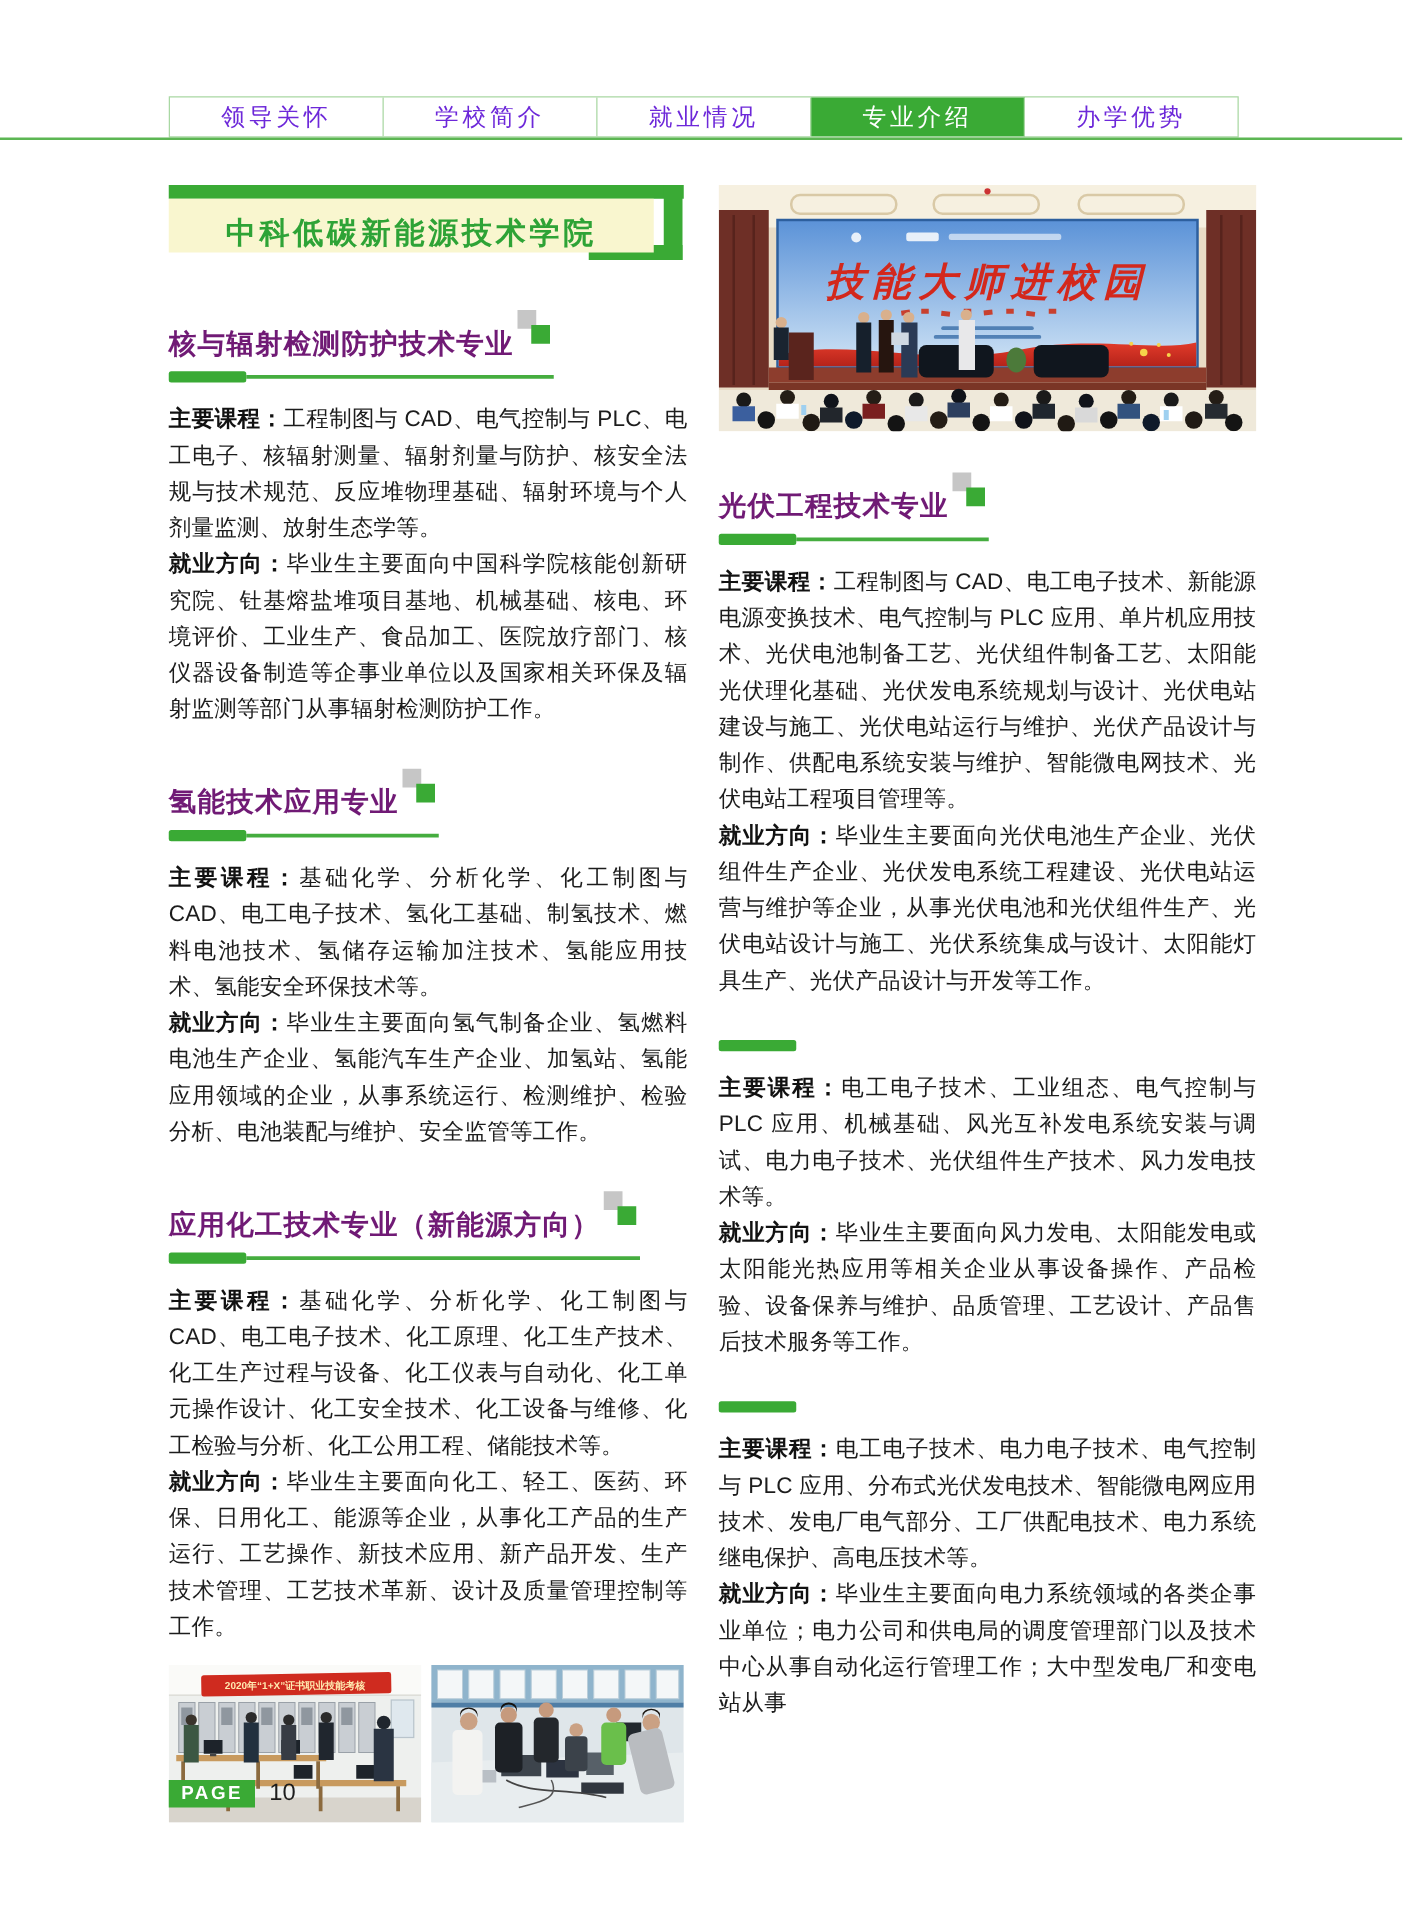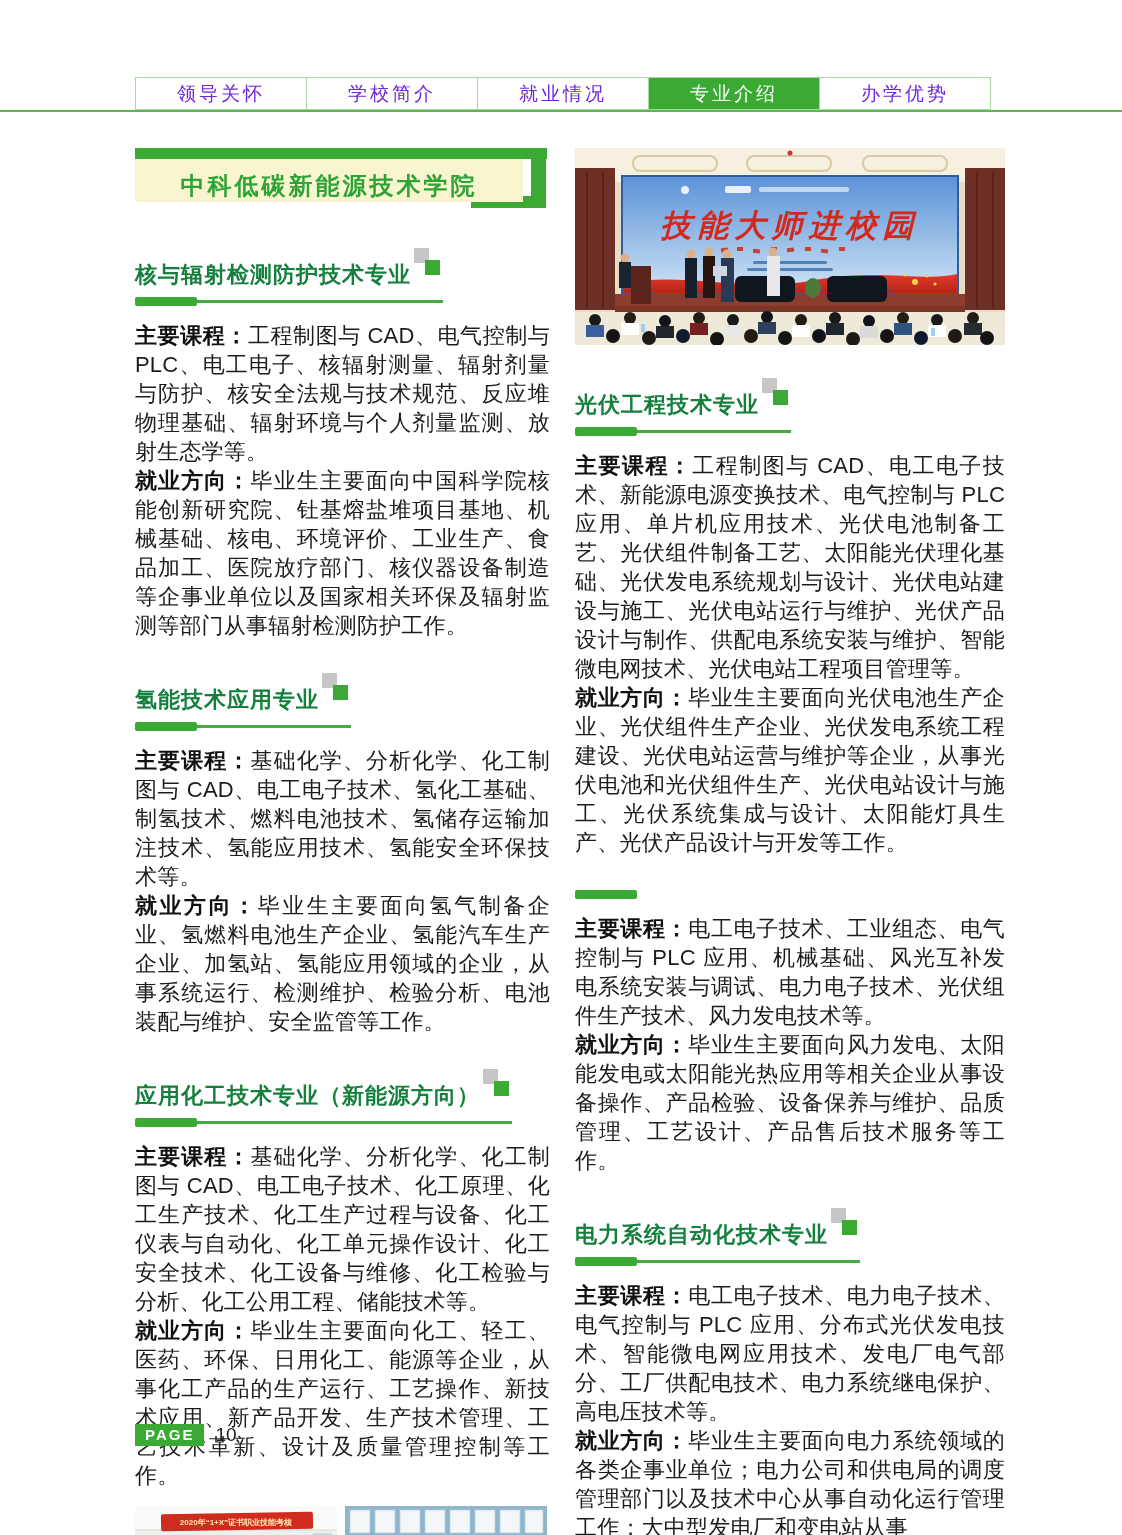--- a/index.html
+++ b/index.html
@@ -27,31 +27,31 @@
   .banner .frame-foot{position:absolute;left:336px;top:48px;width:75px;height:12px;background:#3aaa35;}
   .banner .plate{position:absolute;left:0;top:11px;width:388px;height:43px;background:#f9f6cf;
                  display:flex;align-items:flex-end;justify-content:center;}
   .banner .plate span{font-size:24px;font-weight:bold;color:#2ea336;letter-spacing:3px;}
 
   
   .sec{margin-top:33px;}
   .sec.first{margin-top:0;}
   .headwrap{width:fit-content;}
   .sec-head{display:flex;align-items:flex-end;}
-  .sec-title{font-size:22px;font-weight:bold;color:#15803d;margin:0;line-height:1.35;letter-spacing:1px;}
+  .sec-title{font-size:22px;font-weight:bold;color:#701a75;margin:0;line-height:1.35;letter-spacing:1px;}
   .deco{position:relative;width:32px;height:42px;flex:0 0 auto;}
   .deco .sq{position:absolute;width:15px;height:15px;}
   .deco .sq.gray{left:3px;top:0;background:#c6c6c6;}
   .deco .sq.green{left:14px;top:12px;background:#3aaa35;}
   .sec-underline{position:relative;height:9px;margin-top:7px;}
   .sec-underline::before{content:"";position:absolute;left:0;top:0;width:62px;height:9px;
                          background:#3aaa35;border-radius:2px;}
   .sec-underline::after{content:"";position:absolute;left:62px;right:0;top:3px;height:3px;background:#45ad3f;}
 
-  .body{font-size:22px;line-height:29px;color:#1c1c1c;text-align:justify;
+  .body{font-size:18px;line-height:29px;color:#1c1c1c;text-align:justify;
         margin:15px 0 0;letter-spacing:0.2px;}
   .body.jobs{margin-top:0;}
   .body .lbl{font-weight:bold;color:#111;}
 
   
   .event-photo{display:block;}
   .photo-row{display:flex;gap:8px;margin-top:16px;}
   .photo-row svg{display:block;}
 
   
@@ -384,27 +384,20 @@
     <section class="sec">
       <div class="headwrap">
         <div class="sec-underline"></div>
       </div>
       <p class="body"><b class="lbl">主要课程：</b><span>电工电子技术、工业组态、电气控制与 PLC 应用、机械基础、风光互补发电系统安装与调试、电力电子技术、光伏组件生产技术、风力发电技术等。</span></p>
       <p class="body jobs"><b class="lbl">就业方向：</b><span>毕业生主要面向风力发电、太阳能发电或太阳能光热应用等相关企业从事设备操作、产品检验、设备保养与维护、品质管理、工艺设计、产品售后技术服务等工作。</span></p>
     </section>
 
     <section class="sec">
       <div class="headwrap">
-        <div class="sec-head">
-          <h2 class="sec-title">电力系统自动化技术专业</h2>
-          <span class="deco">
-              <i class="sq gray"></i>
-              <i class="sq green"></i>
-            </span>
-        </div>
         <div class="sec-underline"></div>
       </div>
       <p class="body"><b class="lbl">主要课程：</b><span>电工电子技术、电力电子技术、电气控制与 PLC 应用、分布式光伏发电技术、智能微电网应用技术、发电厂电气部分、工厂供配电技术、电力系统继电保护、高电压技术等。</span></p>
       <p class="body jobs"><b class="lbl">就业方向：</b><span>毕业生主要面向电力系统领域的各类企事业单位；电力公司和供电局的调度管理部门以及技术中心从事自动化运行管理工作；大中型发电厂和变电站从事</span></p>
     </section>
   </div>
 
   <div class="footer">
     <span class="page-badge">PAGE</span>
     <span class="page-num">10</span>

